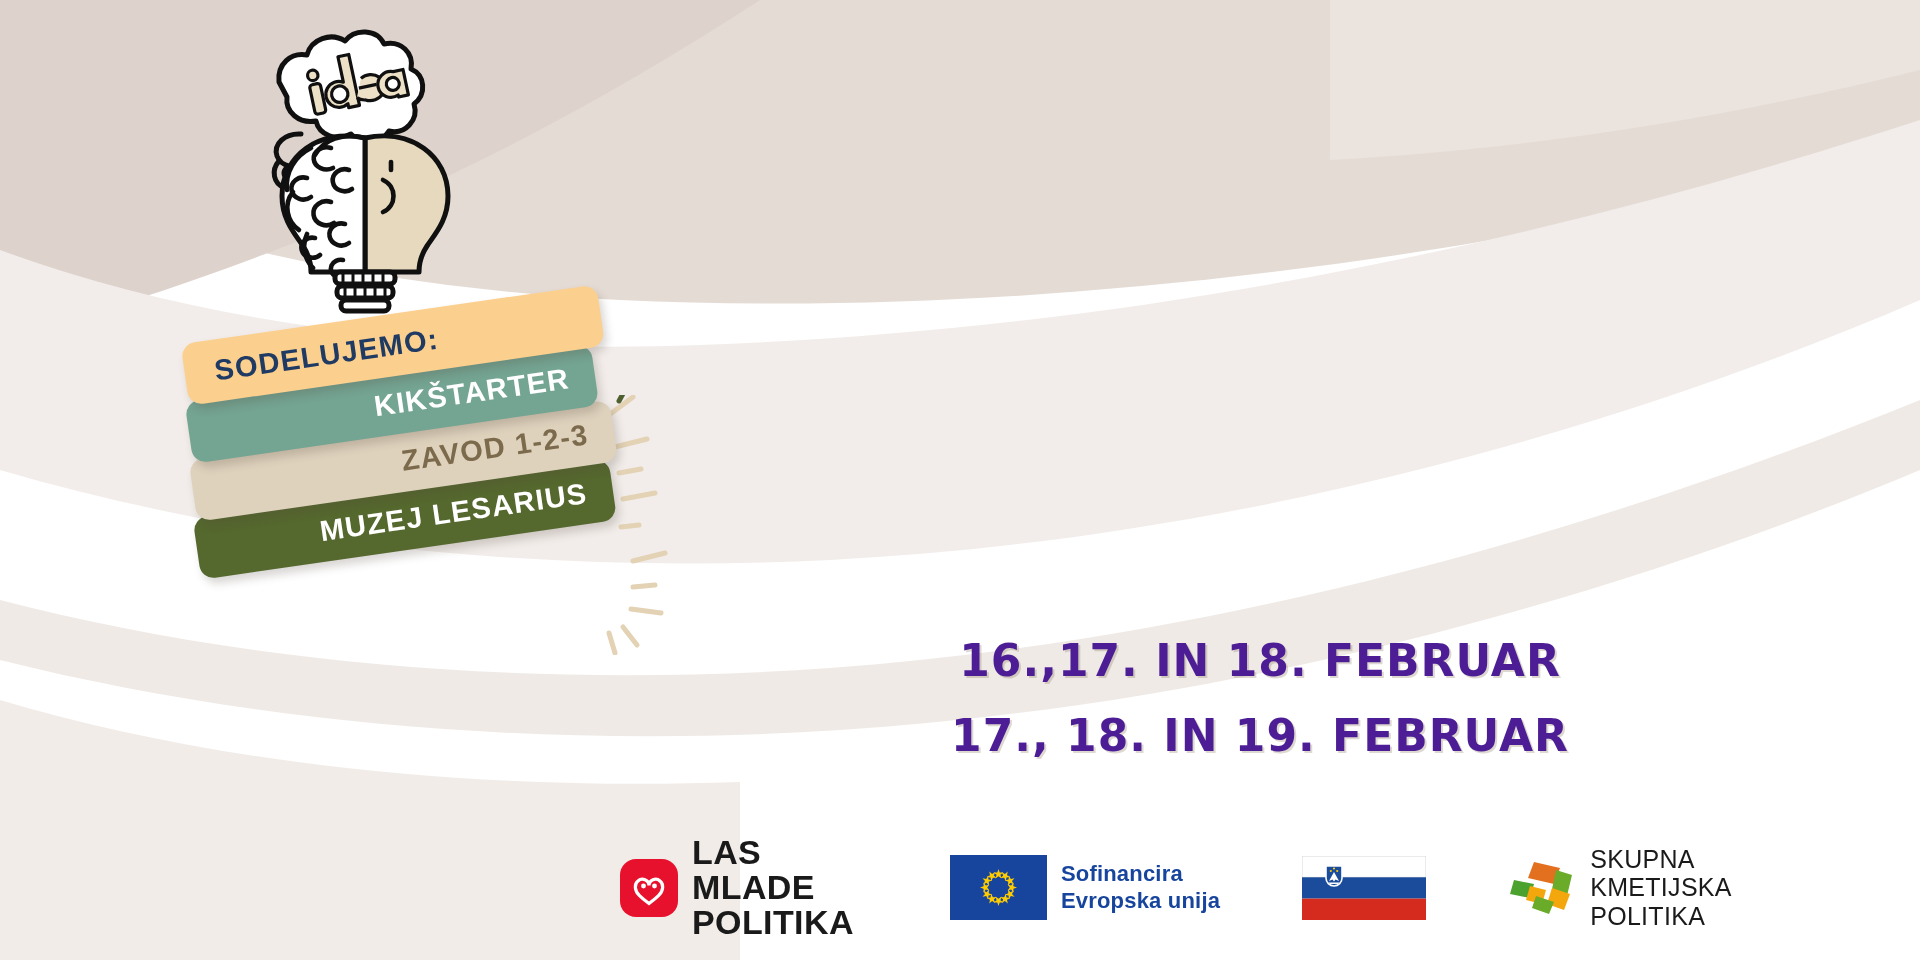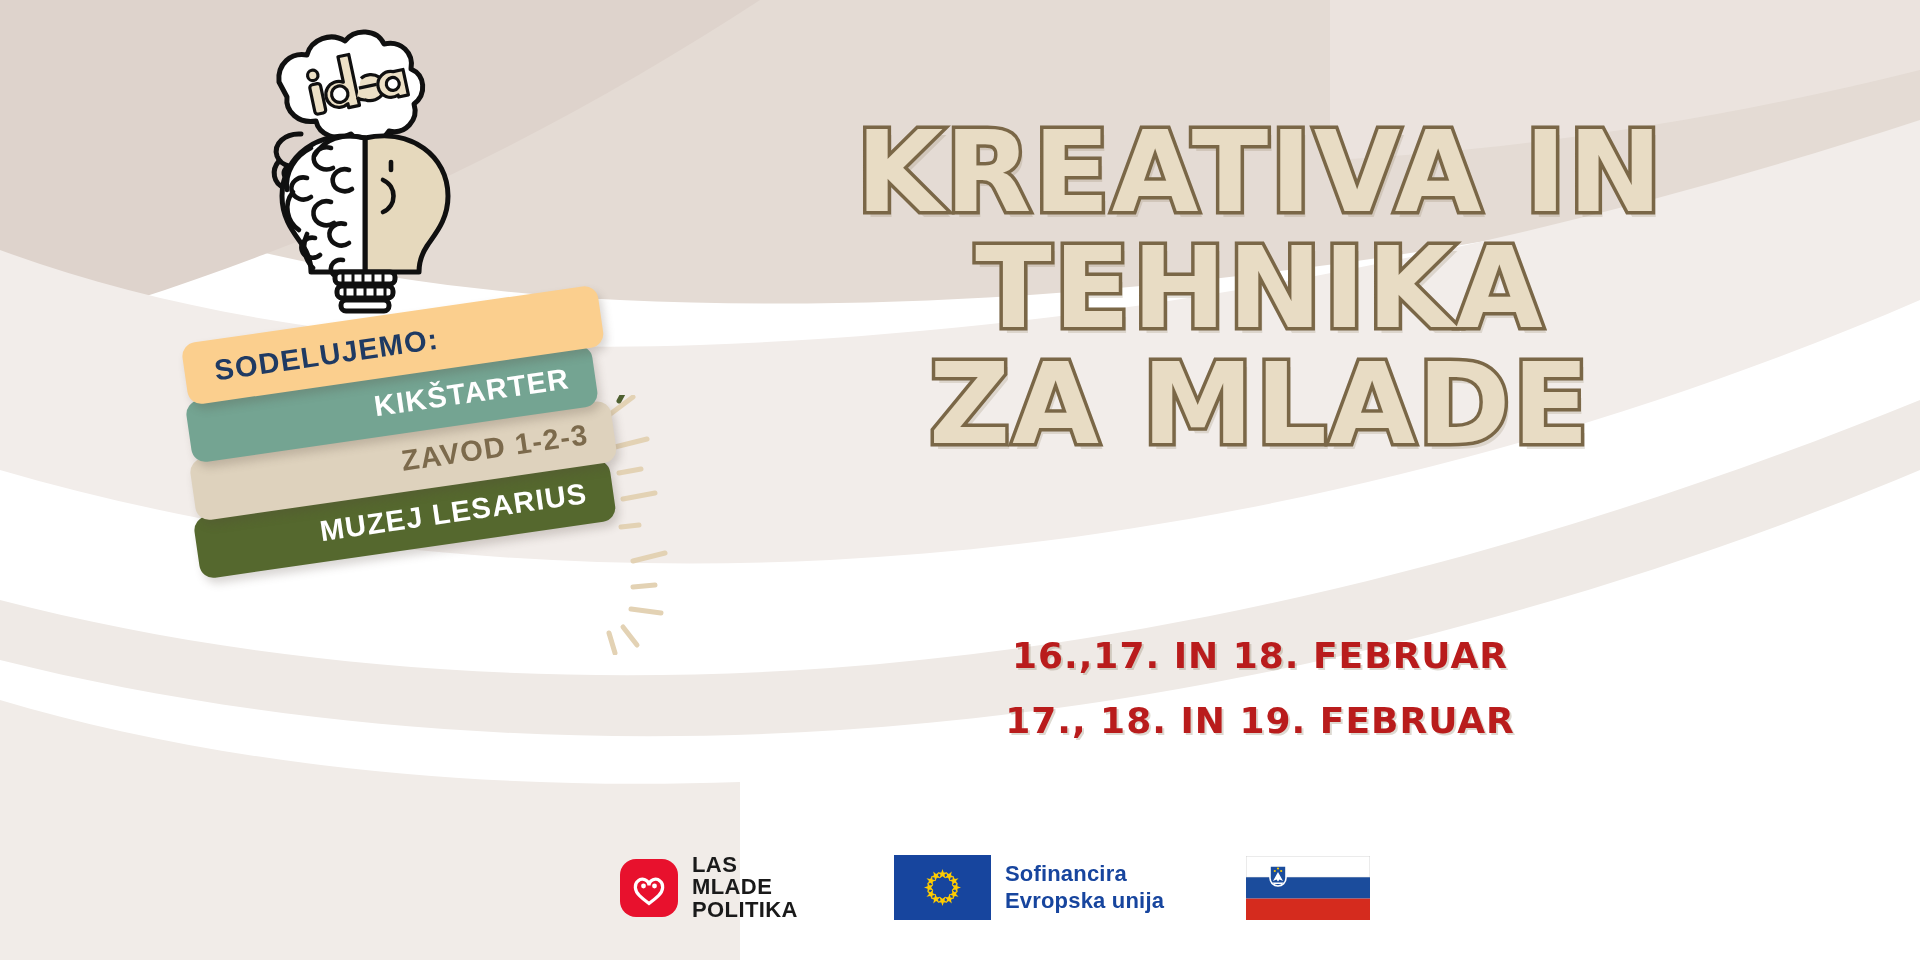--- a/index.html
+++ b/index.html
@@ -61,32 +61,32 @@
     paint-order:stroke fill;
     text-shadow:4px 6px 0 rgba(120,103,71,.18);
     margin-bottom:6px;
   }
 
   
   .dates { position:absolute; left:760px; top:635px; width:1000px; text-align:center; }
   .dates .dline {
     font-family:"DejaVu Sans", sans-serif;
     font-weight:bold;
-    font-size:36px;
+    font-size:44px;
     letter-spacing:1px;
-    color:#b91c1c;
+    color:#4c1d95;
     margin-bottom:24px;
     text-shadow:2px 2px 0 rgba(120,103,71,.25);
   }
 
   
   .footer { position:absolute; left:620px; top:835px; width:1240px; height:105px; display:flex; align-items:center; gap:0; }
   .logo-block { display:flex; align-items:center; gap:14px; }
   .logo-las { margin-left:0; }
-  .las-text { font-family:"Liberation Sans", sans-serif; font-weight:bold; font-size:22px; line-height:1.03; color:#1a1a1a; letter-spacing:.4px; }
+  .las-text { font-family:"Liberation Sans", sans-serif; font-weight:bold; font-size:34px; line-height:1.03; color:#1a1a1a; letter-spacing:.4px; }
   .eu-text { font-family:"Liberation Sans", sans-serif; font-weight:bold; font-size:22px; line-height:1.2; color:#17459e; letter-spacing:.2px; }
   .skp-text { font-family:"Liberation Sans", sans-serif; font-size:25px; line-height:1.14; color:#1a1a1a; letter-spacing:.3px; }
   .spacer-1 { width:96px; }
   .spacer-2 { width:82px; }
   .spacer-3 { width:78px; }
 </style>
 </head>
 <body>
 
 <div id="stage">
@@ -194,25 +194,20 @@
       <path d="M58,192 L80,190"></path>
       <path d="M56,214 L86,218"></path>
       <path d="M48,232 L62,250"></path>
       <path d="M34,238 L40,258"></path>
     </g>
     <g stroke="#4f6030" stroke-width="5" stroke-linecap="round">
       <path d="M44,6 L56,-16"></path>
     </g>
   </svg>
 
-  <div class="headline">
-    <div class="line">KREATIVA IN</div>
-    <div class="line">TEHNIKA</div>
-    <div class="line">ZA MLADE</div>
-  </div>
 
   <div class="dates">
     <div class="dline">16.,17. IN 18. FEBRUAR</div>
     <div class="dline">17., 18. IN 19. FEBRUAR</div>
   </div>
 
   <div class="footer">
 
     <div class="logo-block logo-las">
       <svg width="58" height="58" viewBox="0 0 58 58">
@@ -270,16 +265,31 @@
           <path d="M26.5,26.5 l11,0 l-1.5,1.5 l-8,0 Z" fill="#ffffff"></path>
           <circle cx="32" cy="12.5" r="1.1" fill="#ffcc00"></circle>
           <circle cx="28.8" cy="15" r="1.1" fill="#ffcc00"></circle>
           <circle cx="35.2" cy="15" r="1.1" fill="#ffcc00"></circle>
         </g>
       </svg>
     </div>
 
     <div class="spacer-3"></div>
 
+    <div class="logo-block logo-skp">
+      <svg width="72" height="60" viewBox="0 0 72 60">
+        <polygon points="30,4 56,10 50,26 24,20" fill="#e2701e"></polygon>
+        <polygon points="52,12 68,17 62,42 47,36" fill="#6aab2a"></polygon>
+        <polygon points="48,30 66,36 60,52 43,46" fill="#f4a70c"></polygon>
+        <polygon points="10,22 30,26 26,40 6,36" fill="#4ba22e"></polygon>
+        <polygon points="26,28 42,32 38,46 22,42" fill="#f4a70c"></polygon>
+        <polygon points="32,38 50,44 45,56 28,50" fill="#6aab2a"></polygon>
+      </svg>
+      <div class="skp-text">
+        <div>SKUPNA</div>
+        <div>KMETIJSKA</div>
+        <div>POLITIKA</div>
+      </div>
+    </div>
 
   </div>
 
 </div>
 
 </body></html>

